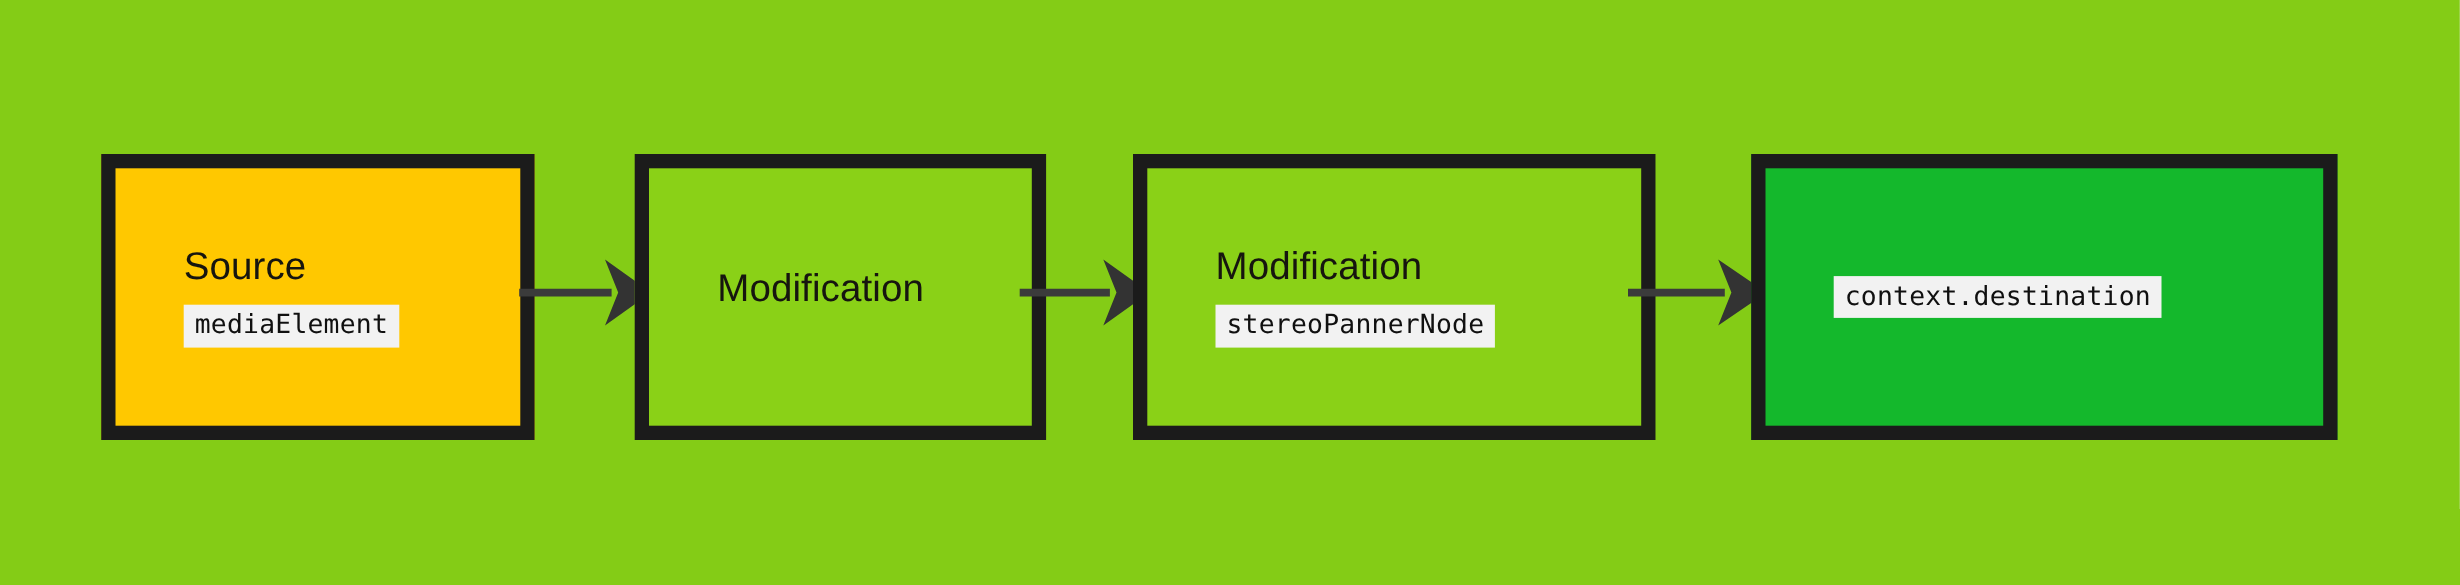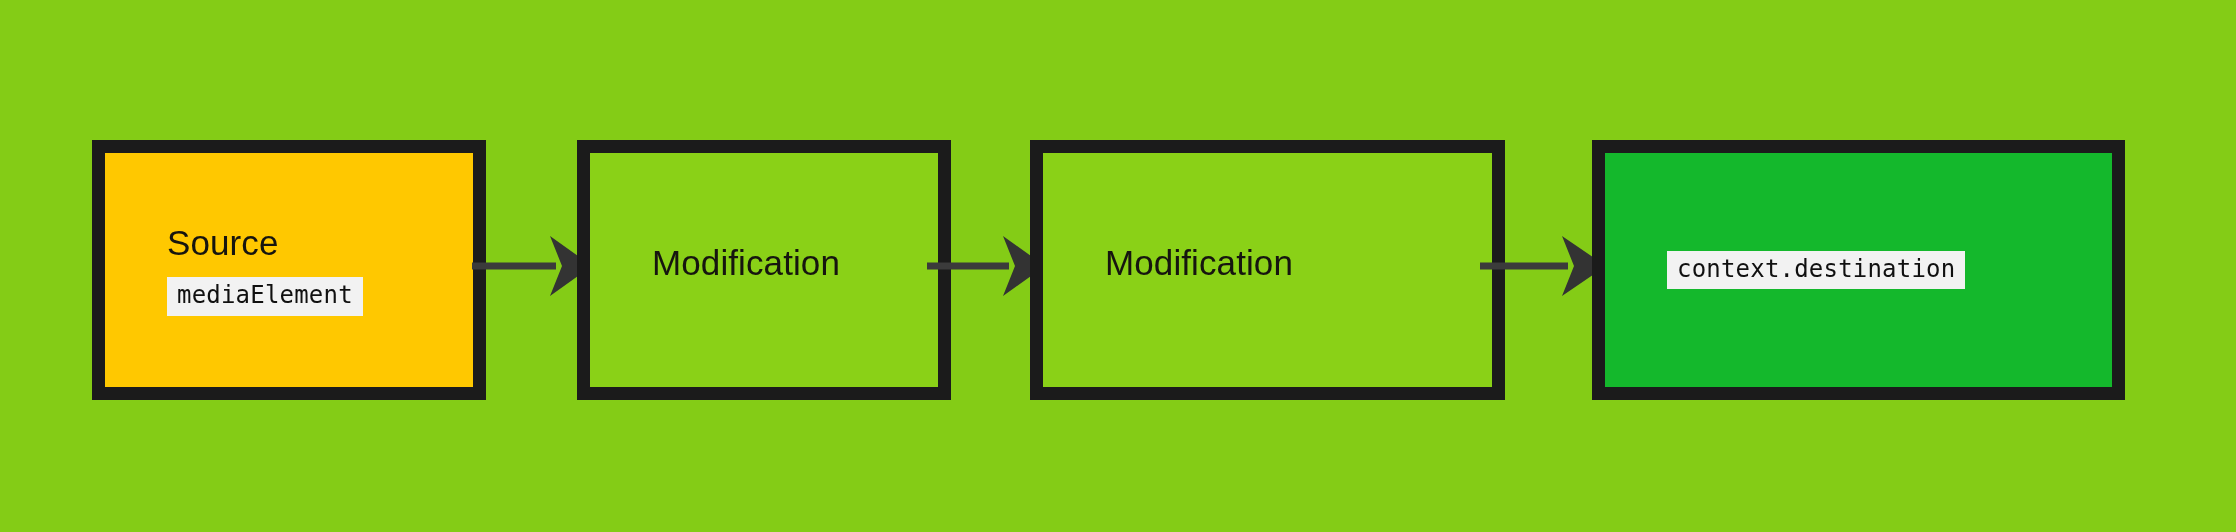--- a/index.html
+++ b/index.html
@@ -101,20 +101,21 @@
 
   <div class="edge" id="edge-2">
     <svg viewBox="0 0 120 68" preserveAspectRatio="none" aria-hidden="true">
       <path d="M 2 34 L 84 34" stroke="#3b3b3b" stroke-width="7" fill="none"></path>
       <path d="M 120 34 L 78 4 L 90 34 L 78 64 Z" fill="#333333"></path>
     </svg>
   </div>
 
   <div class="node" id="node-panner">
     <div class="node-title">Modification</div>
+    <div class="node-code">stereoPannerNode</div>
   </div>
 
   <div class="edge" id="edge-3">
     <svg viewBox="0 0 128 68" preserveAspectRatio="none" aria-hidden="true">
       <path d="M 2 34 L 90 34" stroke="#3b3b3b" stroke-width="7" fill="none"></path>
       <path d="M 128 34 L 84 4 L 96 34 L 84 64 Z" fill="#333333"></path>
     </svg>
   </div>
 
   <div class="node" id="node-destination">

